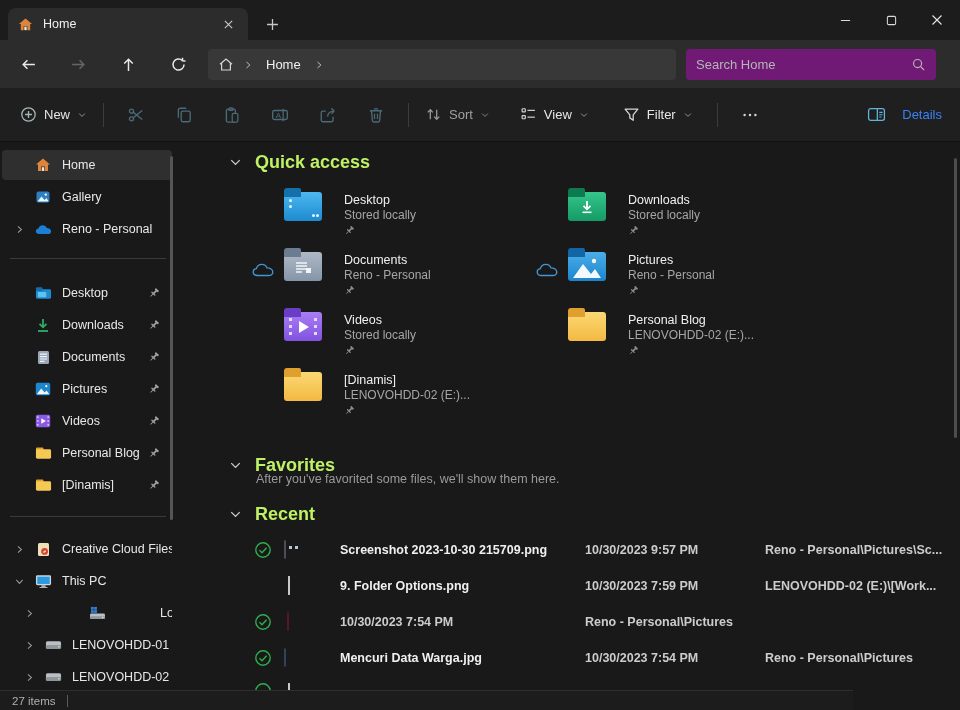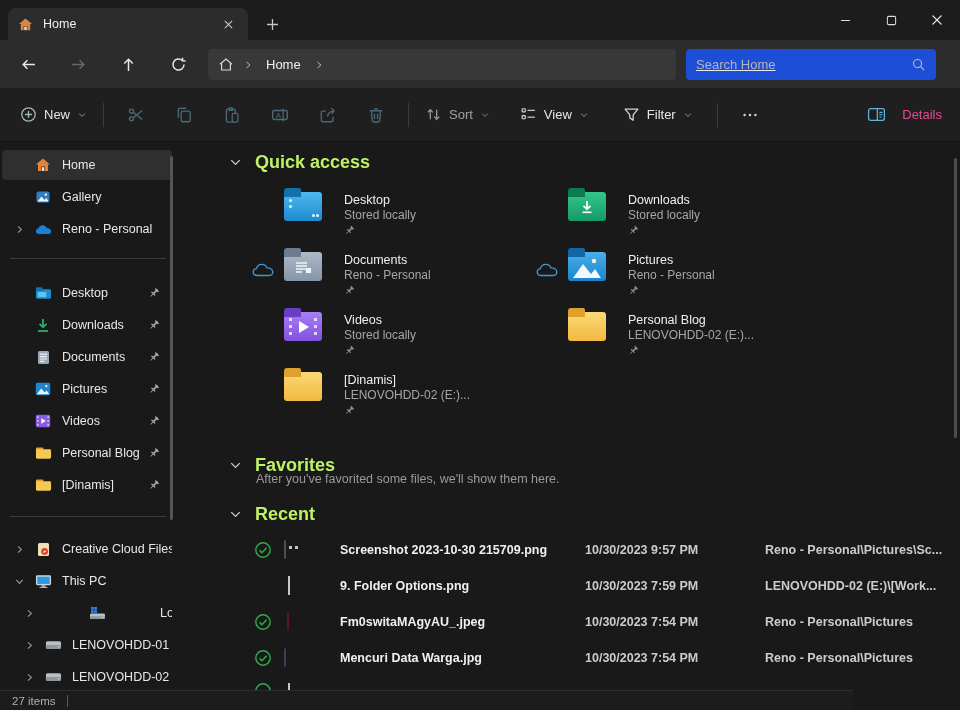--- a/index.html
+++ b/index.html
@@ -17,34 +17,34 @@
   .wincontrols { position:absolute; right:0; top:0; height:40px; display:flex; }
   .winbtn { width:46px; height:40px; display:flex; align-items:center; justify-content:center; }
 
   
   .navbar { position:absolute; top:40px; left:0; width:960px; height:48px; background:#2c2c2c; }
   .navbtns { position:absolute; left:16px; top:0; height:48px; display:flex; align-items:center; gap:26px; }
   .navbtn { width:24px; height:24px; display:flex; align-items:center; justify-content:center; }
   .breadcrumb { position:absolute; left:208px; top:9px; width:468px; height:31px; background:#383838;
                 border-radius:4px; display:flex; align-items:center; padding:0 10px; gap:8px; }
   .crumb-label { font-size:13px; color:#f0f0f0; margin:0 4px; }
-  .searchbox { position:absolute; left:686px; top:9px; width:250px; height:31px; background:#1d4ed8;
-               border-radius:4px; display:flex; align-items:center; padding:0 10px;text-decoration:underline; }
+  .searchbox { position:absolute; left:686px; top:9px; width:250px; height:31px; background:#701a75;
+               border-radius:4px; display:flex; align-items:center; padding:0 10px; }
   .searchbox input { flex:1; background:transparent; border:none; outline:none; color:#b5b5b5;
                      font-size:13px; font-family:inherit; }
   .searchbox input::placeholder { color:#b5b5b5; opacity:1; }
 
   
   .toolbar { position:absolute; top:88px; left:0; width:960px; height:54px; background:#1f1f1f;
              border-bottom:1px solid #111; display:flex; align-items:center; }
   .tbtn { display:flex; align-items:center; gap:7px; padding:6px 8px; border-radius:4px; font-size:13px; }
   .tb-div { width:1px; height:24px; background:#3c3c3c; margin:0 8px; }
   .tb-iconbtn { width:40px; height:36px; display:flex; align-items:center; justify-content:center; margin:0 4px; }
   .lbl { color:#e6e6e6; } .lbl-dim { color:#a0a0a0; }
-  .details-btn { position:absolute; right:18px; display:flex; align-items:center; gap:16px; font-size:13px; color:#ec4899; }
+  .details-btn { position:absolute; right:18px; display:flex; align-items:center; gap:16px; font-size:13px; color:#3b82f6; }
 
   
   .content { position:absolute; top:142px; left:0; width:960px; height:548px; background:#191919; overflow:hidden; }
 
   
   .sidebar { position:absolute; left:0; top:0; width:176px; height:548px; }
   .side-row { position:absolute; left:2px; width:170px; height:30px; display:flex; align-items:center;
               border-radius:4px; font-size:12.5px; color:#e8e8e8; }
   .side-row.selected { background:#2f2f2f; }
   .s-chev { width:14px; margin-left:10px; display:flex; justify-content:center; flex:none; }
@@ -818,21 +818,20 @@
         </div>
 
         <div class="rec-row">
           <span class="rec-check">
             <svg width="18" height="18" viewBox="0 0 18 18">
                 <circle cx="9" cy="9" r="7.2" fill="none" stroke="#2fae4e" stroke-width="1.4"></circle>
                 <path d="M5.5 9.2 L8 11.7 L12.6 6.8" fill="none" stroke="#2fae4e" stroke-width="1.4"></path>
               </svg>
           </span>
           <span><span class="thumb th-red" style="width:15px;height:20px;margin-left:3px;"></span></span>
-          <span class="rec-name">Fm0switaMAgyAU_.jpeg</span>
           <span class="rec-date">10/30/2023 7:54 PM</span>
           <span class="rec-path">Reno - Personal\Pictures</span>
         </div>
 
         <div class="rec-row">
           <span class="rec-check">
             <svg width="18" height="18" viewBox="0 0 18 18">
                 <circle cx="9" cy="9" r="7.2" fill="none" stroke="#2fae4e" stroke-width="1.4"></circle>
                 <path d="M5.5 9.2 L8 11.7 L12.6 6.8" fill="none" stroke="#2fae4e" stroke-width="1.4"></path>
               </svg>

